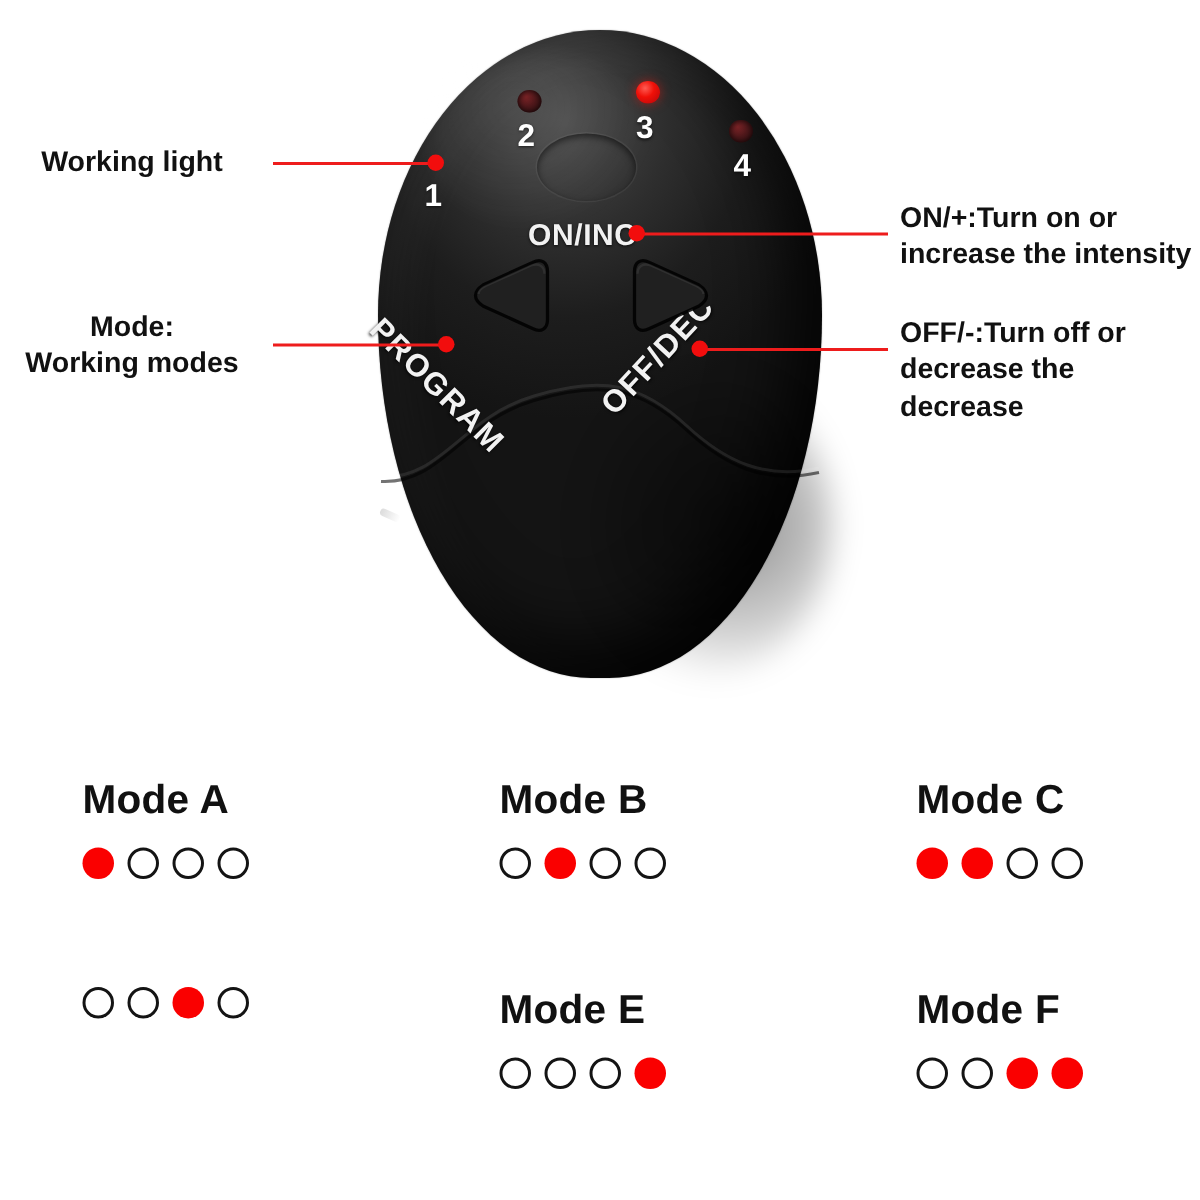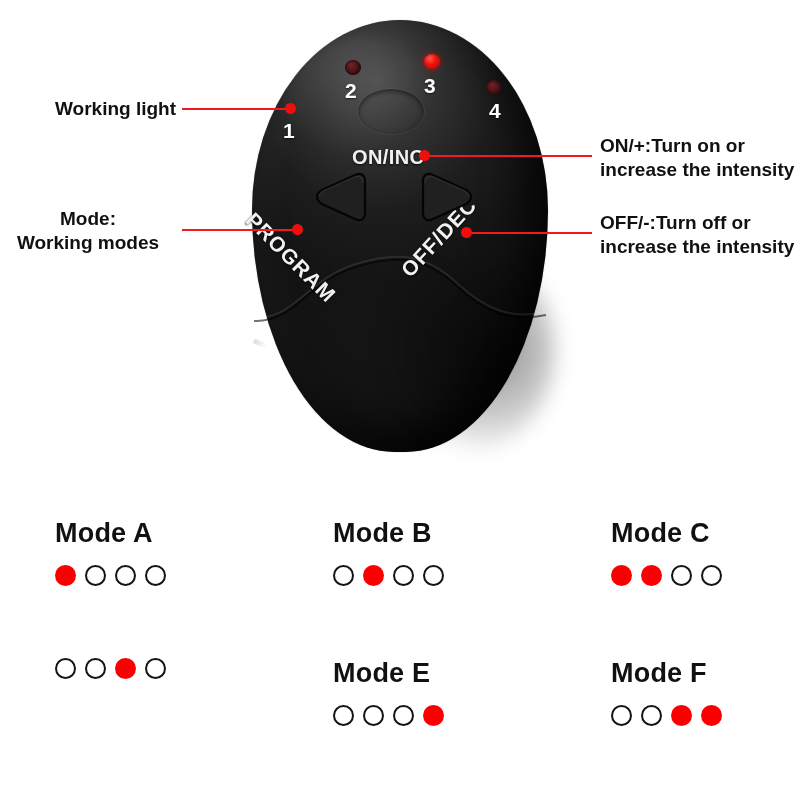--- a/index.html
+++ b/index.html
@@ -176,21 +176,21 @@
   .callout {
     position: absolute;
     color: #111111;
     font-size: 19px;
     font-weight: bold;
     line-height: 1.28;
     font-family: "Liberation Sans", sans-serif;
     white-space: pre-line;
   }
   .callout.right { text-align: left; }
-  .callout.left-end { text-align: right; }
+  .callout.left-end { text-align: center; }
   .callout.center-end { text-align: center; }
 
   
   #modes {
     position: absolute;
     left: 0;
     top: 500px;
     width: 800px;
     height: 300px;
     padding-left: 44px;
@@ -278,21 +278,21 @@
 
   <div class="callout left-end" style="left:0px; top:97px; width:176px;">Working light</div>
 
   <div class="callout center-end" style="left:0px; top:207px; width:176px;">Mode:
 Working modes</div>
 
   <div class="callout right" style="left:600px; top:134px; width:200px;">ON/+:Turn on or
 increase the intensity</div>
 
   <div class="callout right" style="left:600px; top:211px; width:200px;">OFF/-:Turn off or
-increase the intensity</div>
+decrease the decrease</div>
 
 </div>
 
 <div id="modes">
 
   <div class="mode-cell" style="left:55px; top:18px;">
     <div class="mode-title">Mode A</div>
     <div class="mode-dots">
         <span class="mdot on"></span>
         <span class="mdot off"></span>

